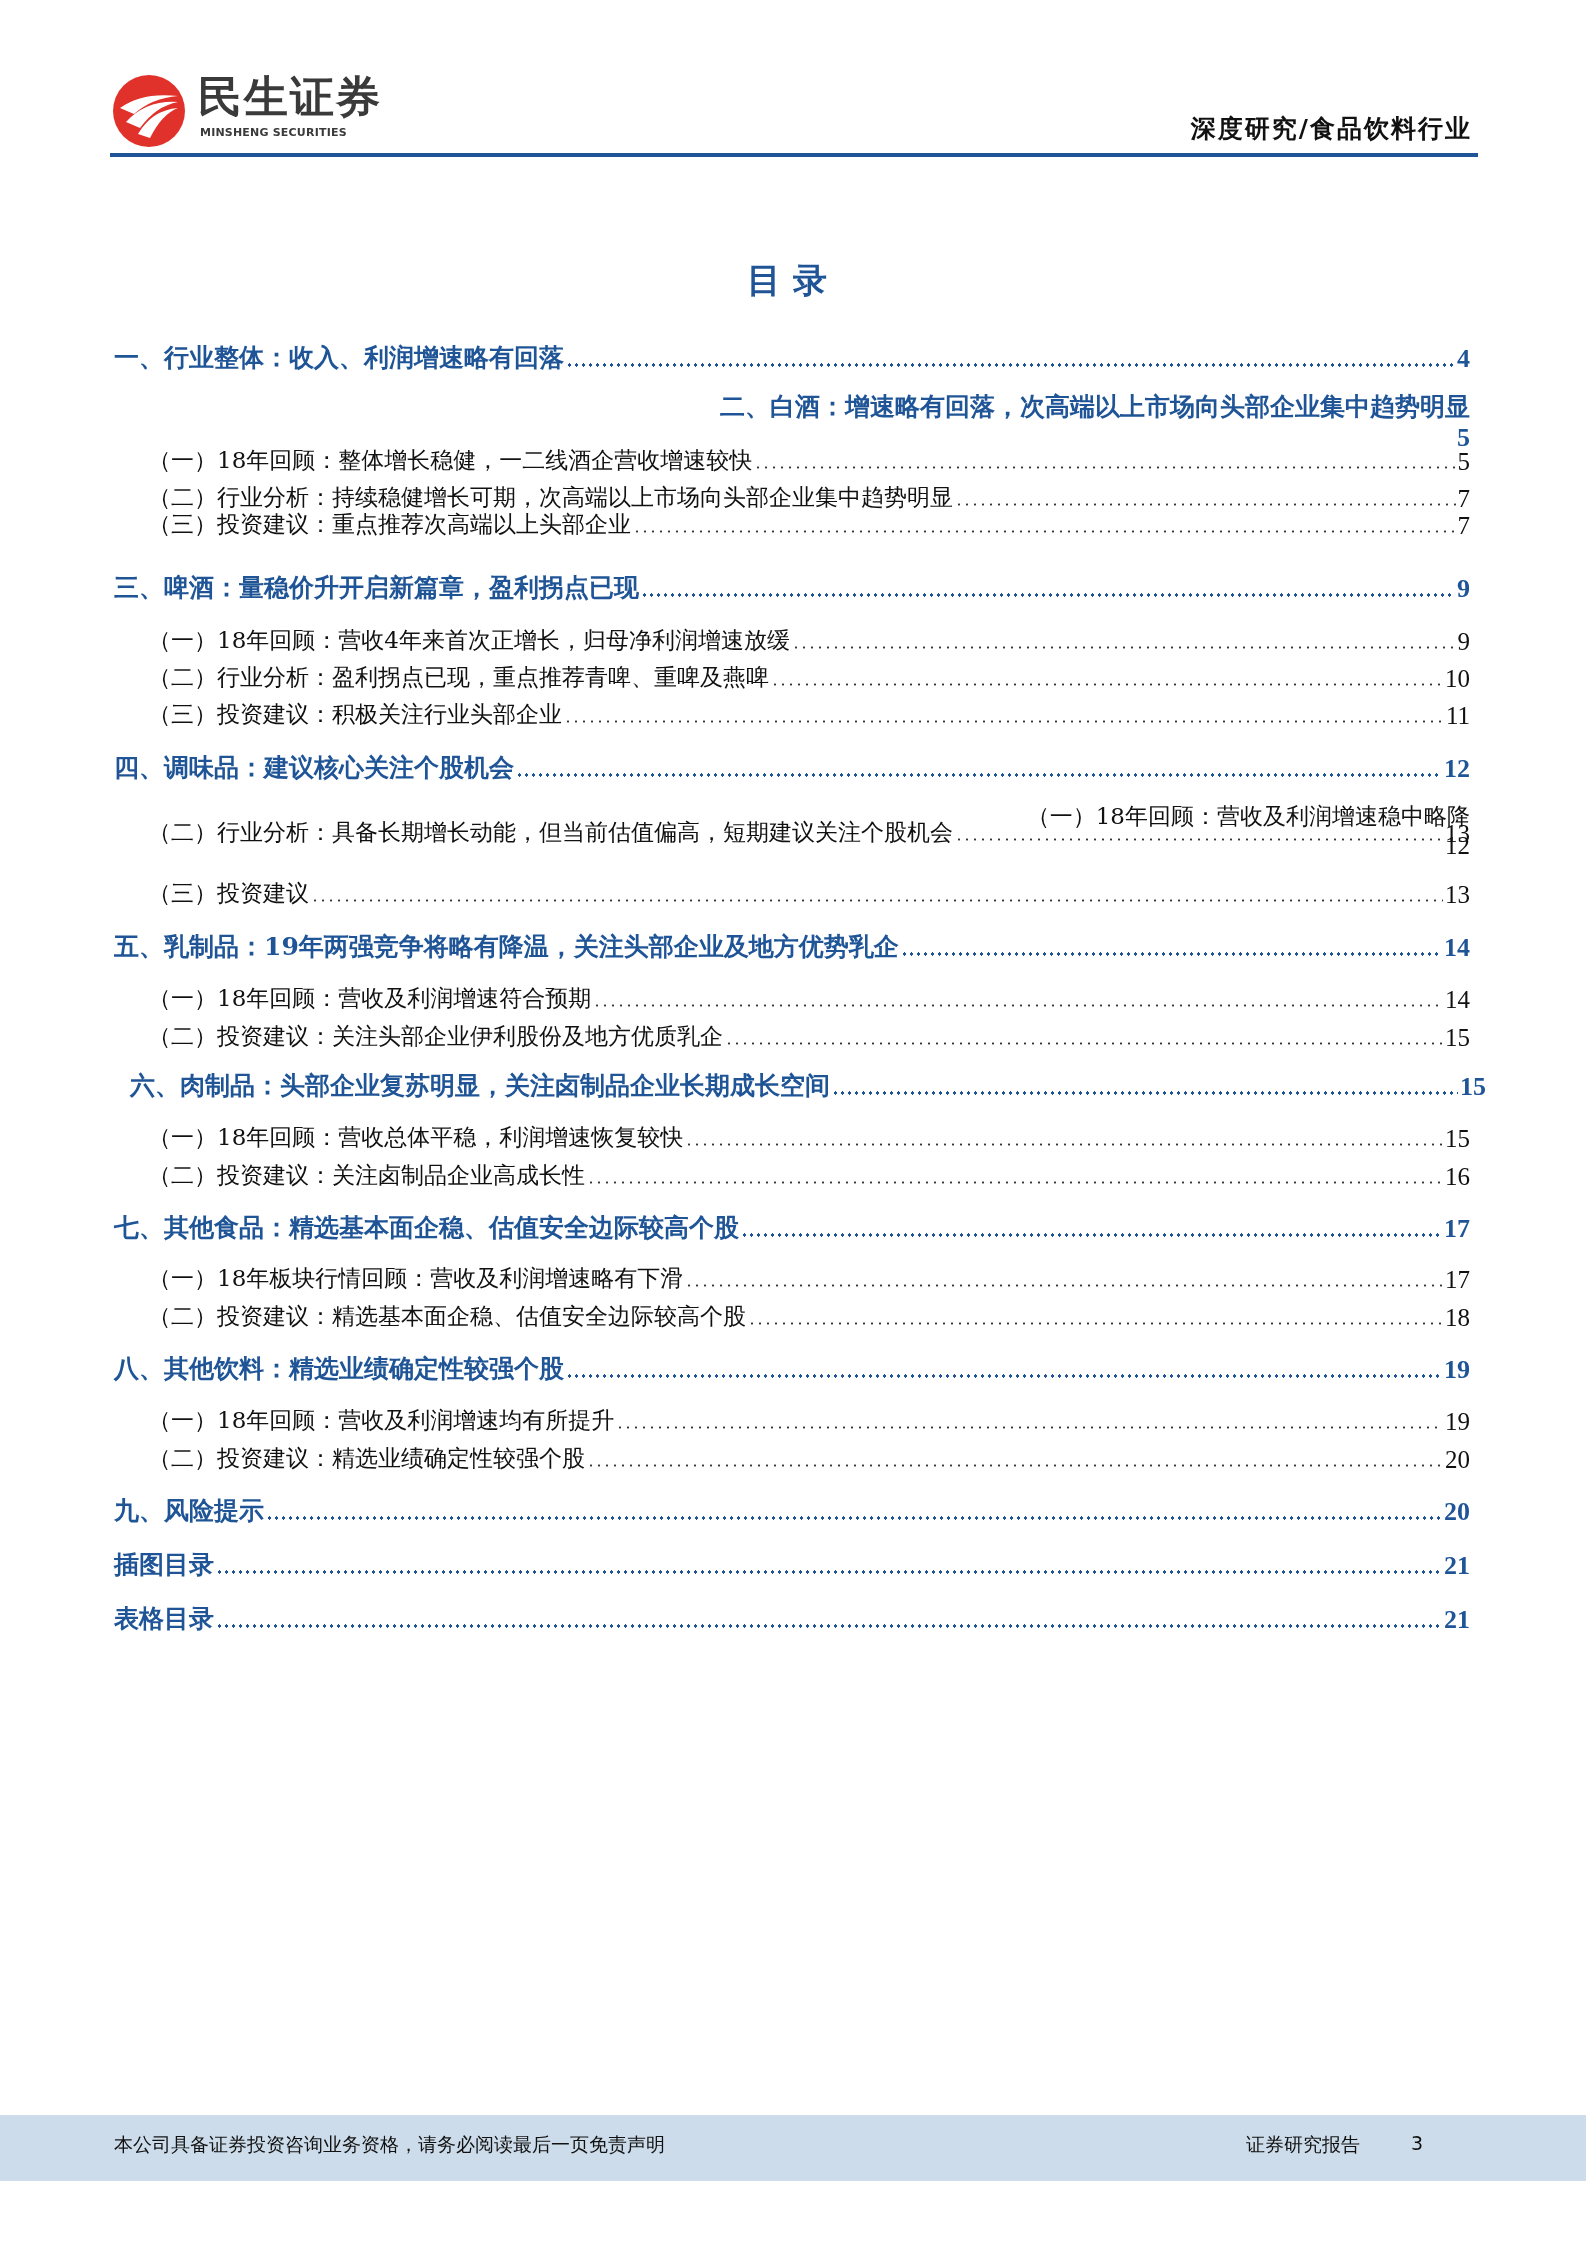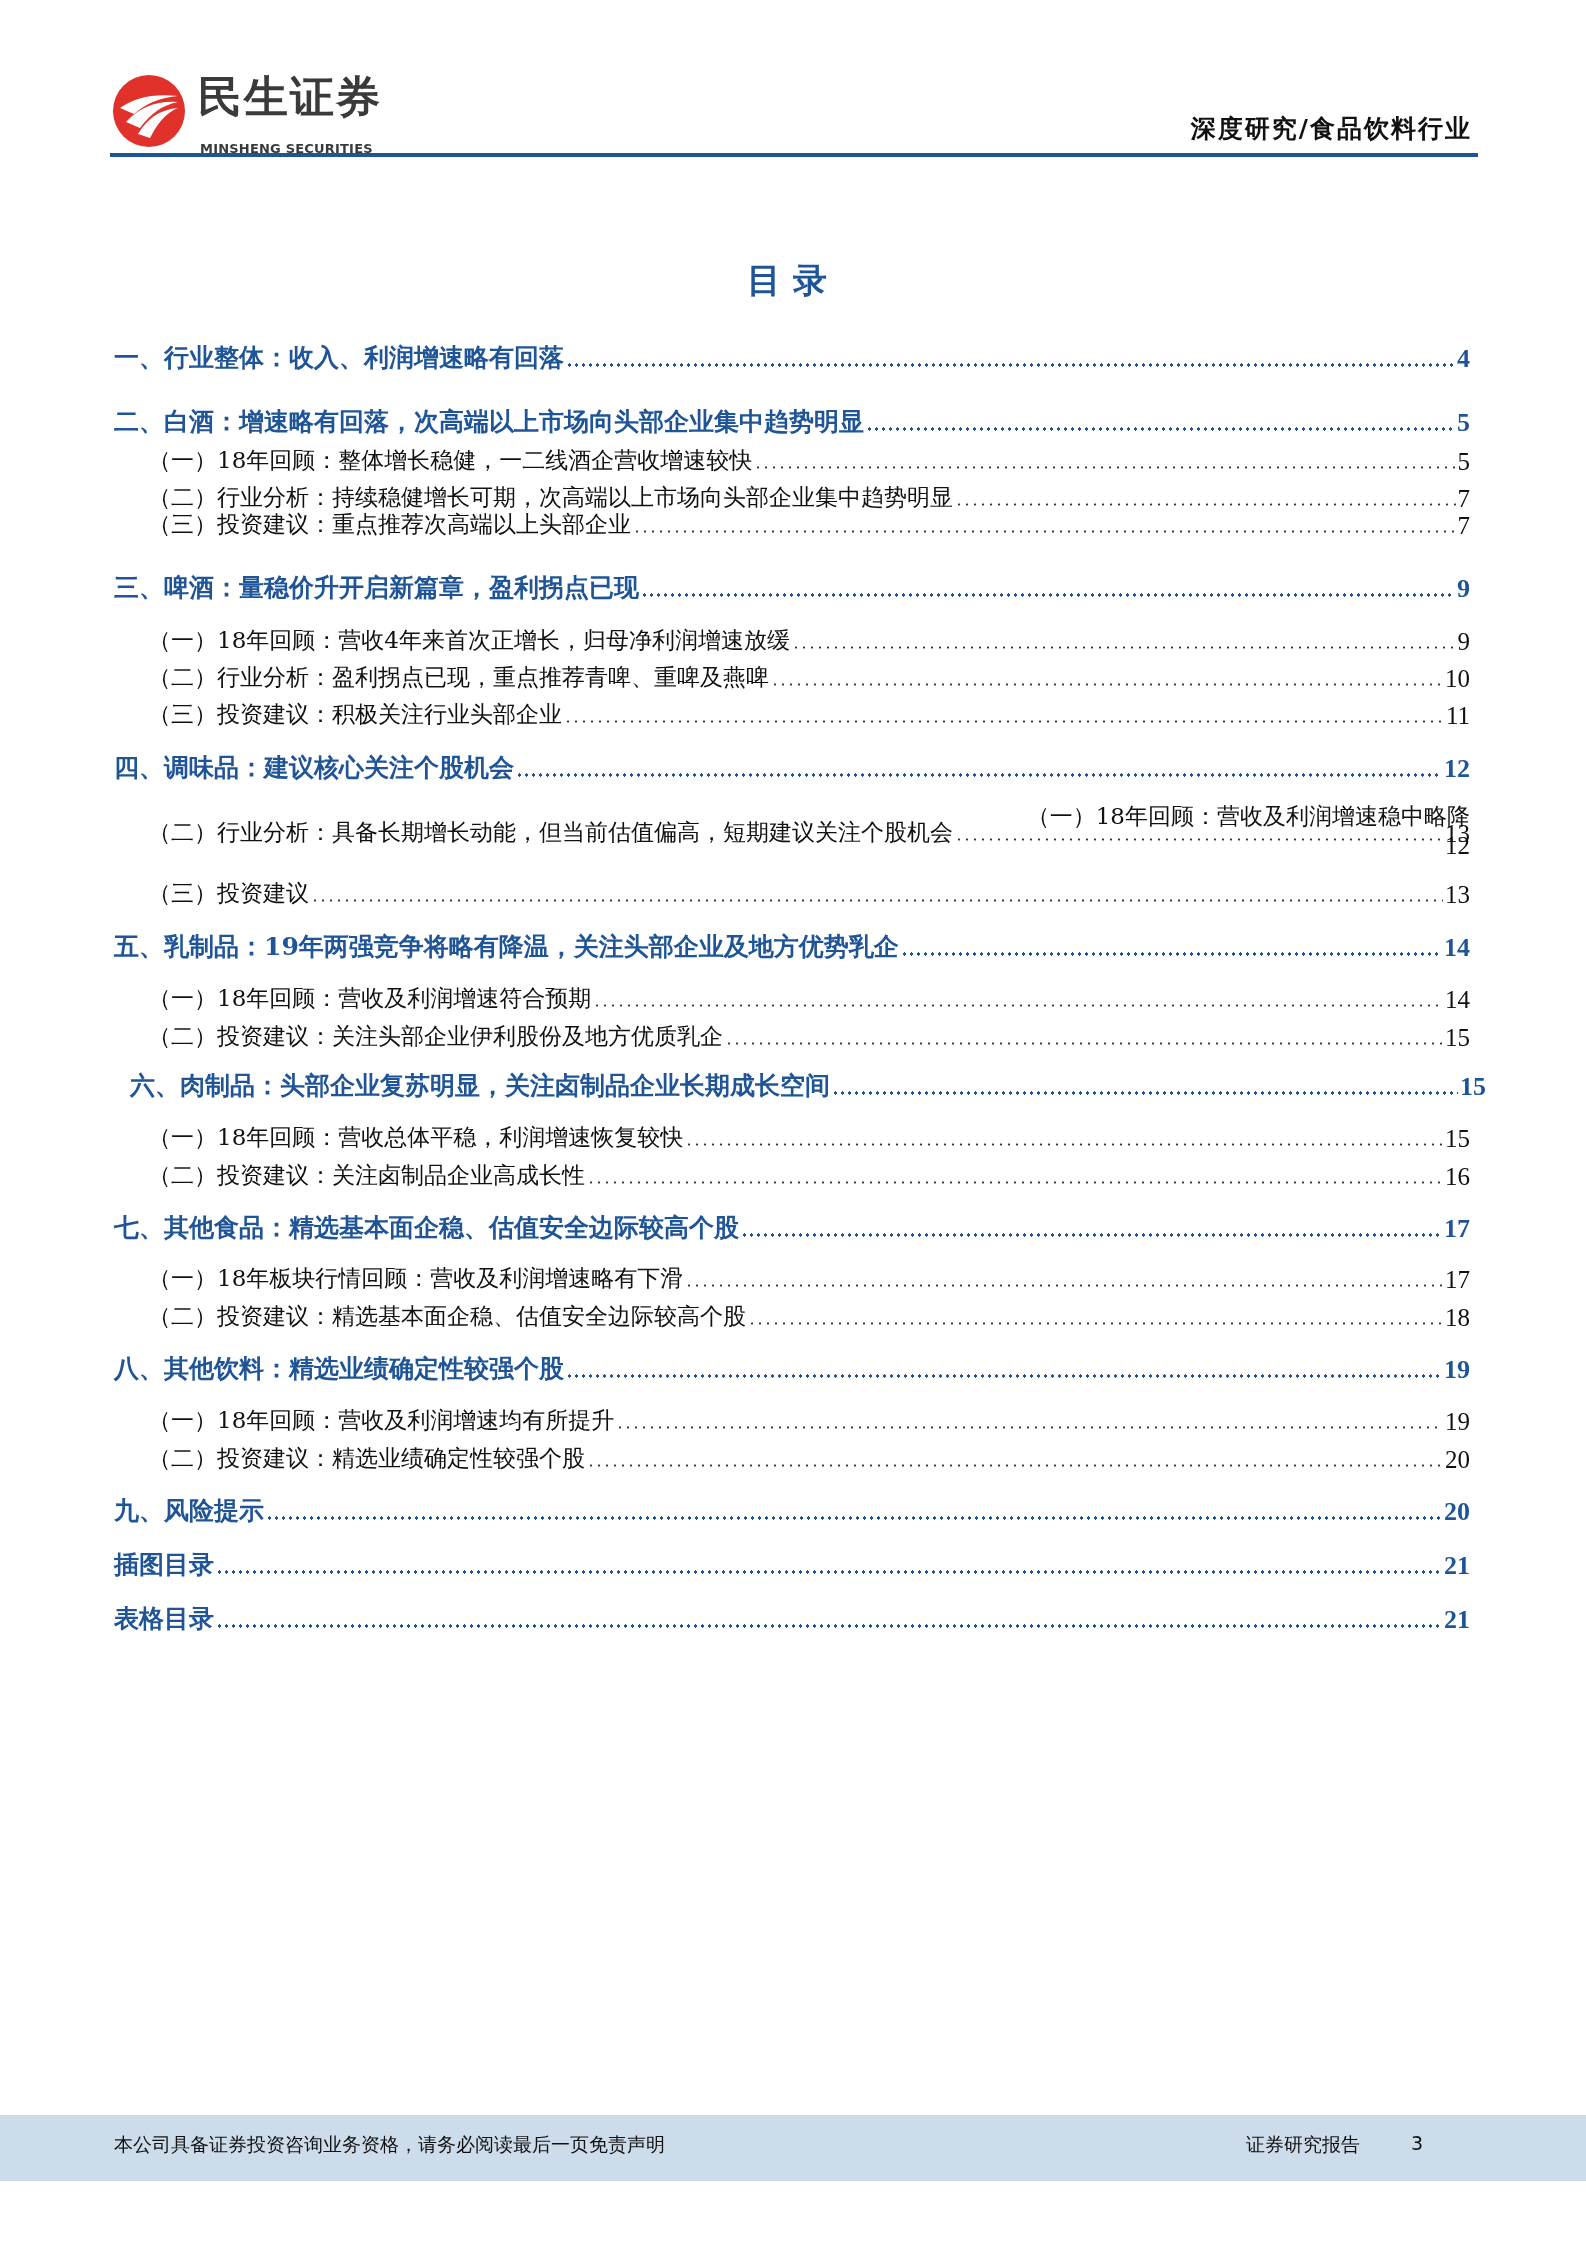--- a/index.html
+++ b/index.html
@@ -3,22 +3,22 @@
 <meta charset="utf-8">
 <style>
   html, body { margin:0; padding:0; background:#ffffff; }
   body { width:1586px; height:2244px; position:relative; overflow:hidden;
          font-family: "DejaVu Serif", "Liberation Serif", serif; color:#000; }
   .header { position:absolute; left:0; top:0; width:1586px; height:160px; }
   .logo { position:absolute; left:112px; top:72px; width:300px; height:76px; }
   .logo-circle { position:absolute; left:0; top:2px; width:74px; height:74px; }
   .logo-cn { position:absolute; left:86px; top:0px; font-family:"DejaVu Sans","Liberation Sans",sans-serif;
              font-weight:bold; font-size:44px; color:#3a3a3a; letter-spacing:2px; line-height:50px; }
-  .logo-en { position:absolute; left:88px; top:68px; font-family:"DejaVu Sans","Liberation Sans",sans-serif;
-             font-weight:bold; font-size:13px; color:#3a3a3a; letter-spacing:0.2px; line-height:18px; white-space:nowrap; }
+  .logo-en { position:absolute; left:88px; top:52px; font-family:"DejaVu Sans","Liberation Sans",sans-serif;
+             font-weight:bold; font-size:11px; color:#3a3a3a; letter-spacing:0.2px; line-height:18px; white-space:nowrap; }
   .header-right { position:absolute; right:114px; top:112px; font-size:25px; font-weight:bold; color:#111; letter-spacing:2px; }
   .header-rule { position:absolute; left:110px; top:153px; width:1368px; height:4px; background:#1f5597; }
 
   .toc-title { position:absolute; left:0; width:1586px; top:258px; text-align:center; font-size:34px;
                font-weight:bold; color:#1f5597; letter-spacing:12px; }
 
   .toc { position:absolute; left:114px; top:338px; width:1356px; }
   .row { position:absolute; left:0; width:1356px; display:flex; align-items:flex-end; white-space:nowrap; }
   .row .label { flex:0 0 auto; }
   .row .dots { flex:1 1 auto; overflow:hidden; margin:0 2px; position:relative; }
@@ -61,21 +61,21 @@
 </div>
 
 <div class="toc-title">目录</div>
 
 <div class="toc" id="toc">
     <div class="row lvl1" style="top: 0px;">
       <span class="label">一、行业整体：收入、利润增速略有回落</span>
       <span class="dots"></span>
       <span class="page">4</span>
     </div>
-    <div class="row lvl1" style="top: 64px;">
+    <div class="row lvl1" style="top: 52px; flex-direction: column;">
       <span class="label">二、白酒：增速略有回落，次高端以上市场向头部企业集中趋势明显</span>
       <span class="dots"></span>
       <span class="page">5</span>
     </div>
     <div class="row lvl2" style="top: 104px;">
       <span class="label">（一）18年回顾：整体增长稳健，一二线酒企营收增速较快</span>
       <span class="dots"></span>
       <span class="page">5</span>
     </div>
     <div class="row lvl2" style="top: 141px;">

